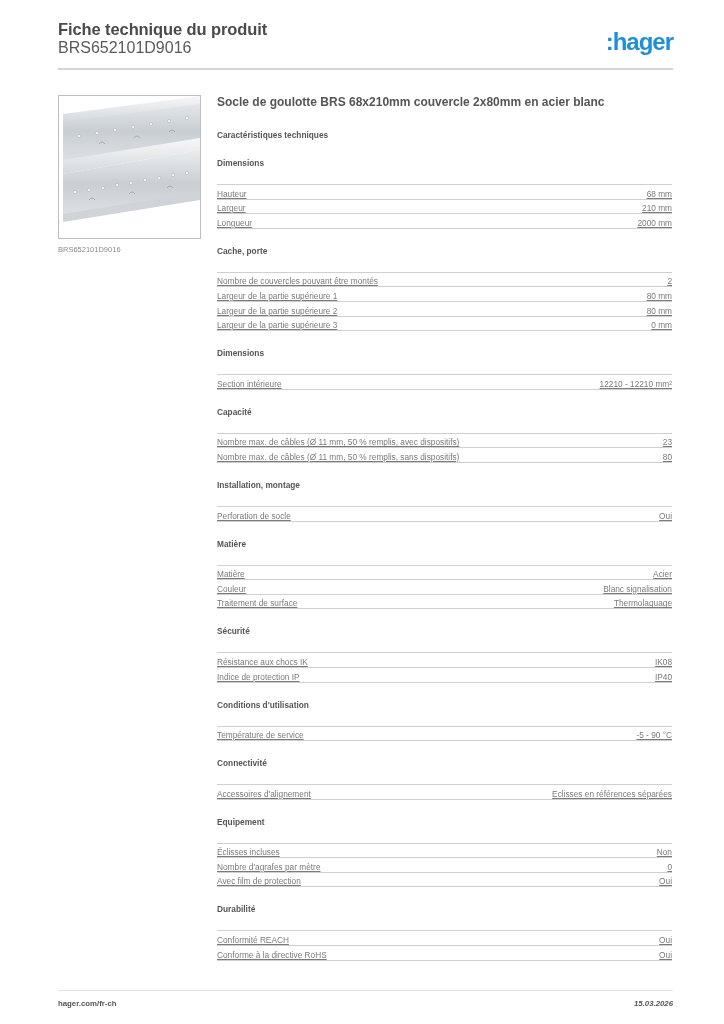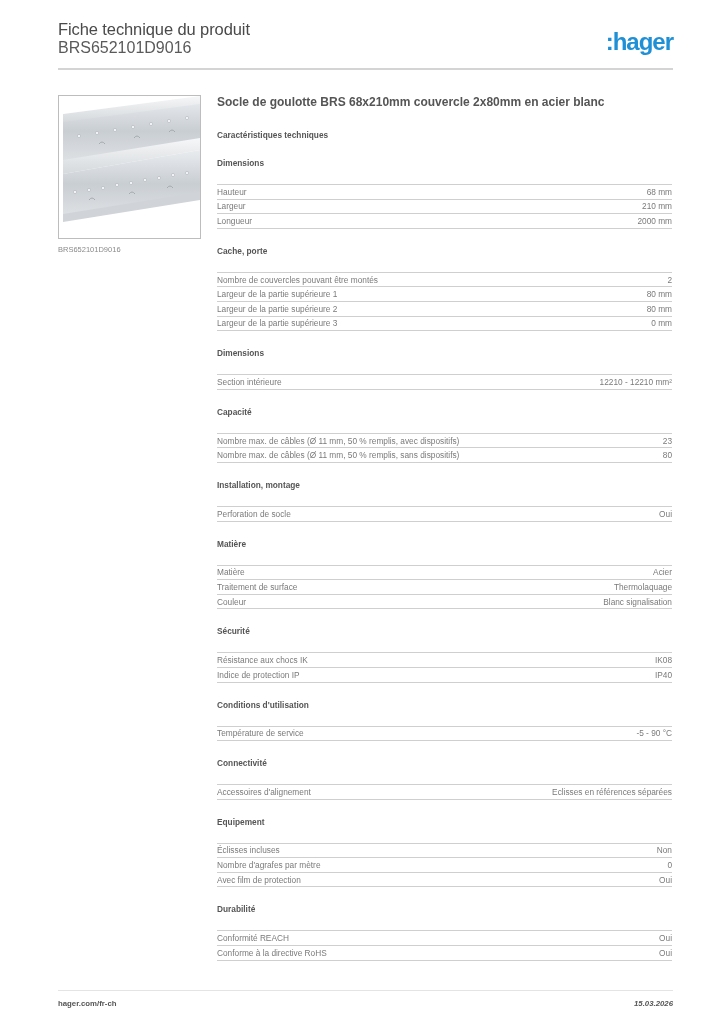--- a/index.html
+++ b/index.html
@@ -1,36 +1,36 @@
 <!DOCTYPE html>
 <html><head>
 <meta charset="utf-8">
 <style>
   * { box-sizing: border-box; margin: 0; padding: 0; }
   html, body { width: 724px; height: 1024px; background: #ffffff; }
   body { position: relative; font-family: "Liberation Sans", sans-serif; color: #6e6e6e; overflow: hidden; }
 
   .header { position: absolute; left: 58px; top: 20px; width: 615px; height: 50px; }
-  .doc-title { position: absolute; left: 0; top: 0; font-size: 16.5px; font-weight: normal; color: #4a4a4a; letter-spacing: -0.1px; }
+  .doc-title { position: absolute; left: 0; top: 0; font-size: 16.5px; font-weight: bold; color: #4a4a4a; letter-spacing: -0.1px; }
   .doc-ref { position: absolute; left: 0; top: 19px; font-size: 16px; color: #5a5a5a; }
   .logo { position: absolute; right: 0; top: 8px; font-size: 24px; font-weight: bold; letter-spacing: -1px; color: #1f8fd6; }
   .header-rule { position: absolute; left: 58px; top: 68px; width: 615px; height: 2px; background: #d4d4d4; }
 
   .product-image { position: absolute; left: 58px; top: 95px; width: 143px; height: 144px; border: 1px solid #bdbdbd; background: #fff; overflow: hidden; }
   .product-image svg { display: block; }
   .image-caption { position: absolute; left: 58px; top: 245px; font-size: 7.5px; color: #8a8a8a; }
 
   .content { position: absolute; left: 217px; top: 95px; width: 455px; }
   .product-desc { font-size: 12px; font-weight: bold; color: #555; height: 14px; }
   .section-title { margin-top: 21px; font-size: 8.3px; font-weight: bold; color: #555; height: 11px; }
 
   .group { margin-top: 17px; }
   .group:first-of-type { margin-top: 17px; }
   .group-title { font-size: 8.3px; font-weight: bold; color: #555; height: 11px; line-height: 11px; border-bottom: 1px solid #cfcfcf; padding-bottom: 15px; box-sizing: content-box; }
-  .row { display: flex; justify-content: space-between; align-items: center; height: 14.6px; border-bottom: 1px solid #cfcfcf; font-size: 8.3px; color: #7a7a7a; }
+  .row { display: flex; justify-content: space-between; align-items: flex-end; height: 14.6px; border-bottom: 1px solid #cfcfcf; font-size: 8.3px; color: #7a7a7a; text-decoration: underline; }
   .row .label { white-space: nowrap; }
   .row .value { white-space: nowrap; text-align: right; }
 
   .footer-rule { position: absolute; left: 58px; top: 990px; width: 615px; height: 1px; background: #e4e4e4; }
   .footer { position: absolute; left: 58px; top: 999px; width: 615px; height: 12px; font-size: 7.8px; }
   .footer-left { position: absolute; left: 0; top: 0; font-weight: bold; color: #555; }
   .footer-center { position: absolute; left: 12px; right: 0; top: 0; color: #9a9a9a; margin-top: 32px; }
   .footer-right { position: absolute; right: 0; top: 0; font-weight: bold; color: #555; font-style: italic; }
 </style>
 </head>
@@ -160,26 +160,26 @@
           <span class="value">Oui</span>
         </div>
       </div>
       <div class="group">
         <div class="group-title">Matière</div>
         <div class="row">
           <span class="label">Matière</span>
           <span class="value">Acier</span>
         </div>
         <div class="row">
+          <span class="label">Couleur</span>
+          <span class="value">Blanc signalisation</span>
+        </div>
+        <div class="row">
           <span class="label">Traitement de surface</span>
           <span class="value">Thermolaquage</span>
-        </div>
-        <div class="row">
-          <span class="label">Couleur</span>
-          <span class="value">Blanc signalisation</span>
         </div>
       </div>
       <div class="group">
         <div class="group-title">Sécurité</div>
         <div class="row">
           <span class="label">Résistance aux chocs IK</span>
           <span class="value">IK08</span>
         </div>
         <div class="row">
           <span class="label">Indice de protection IP</span>

